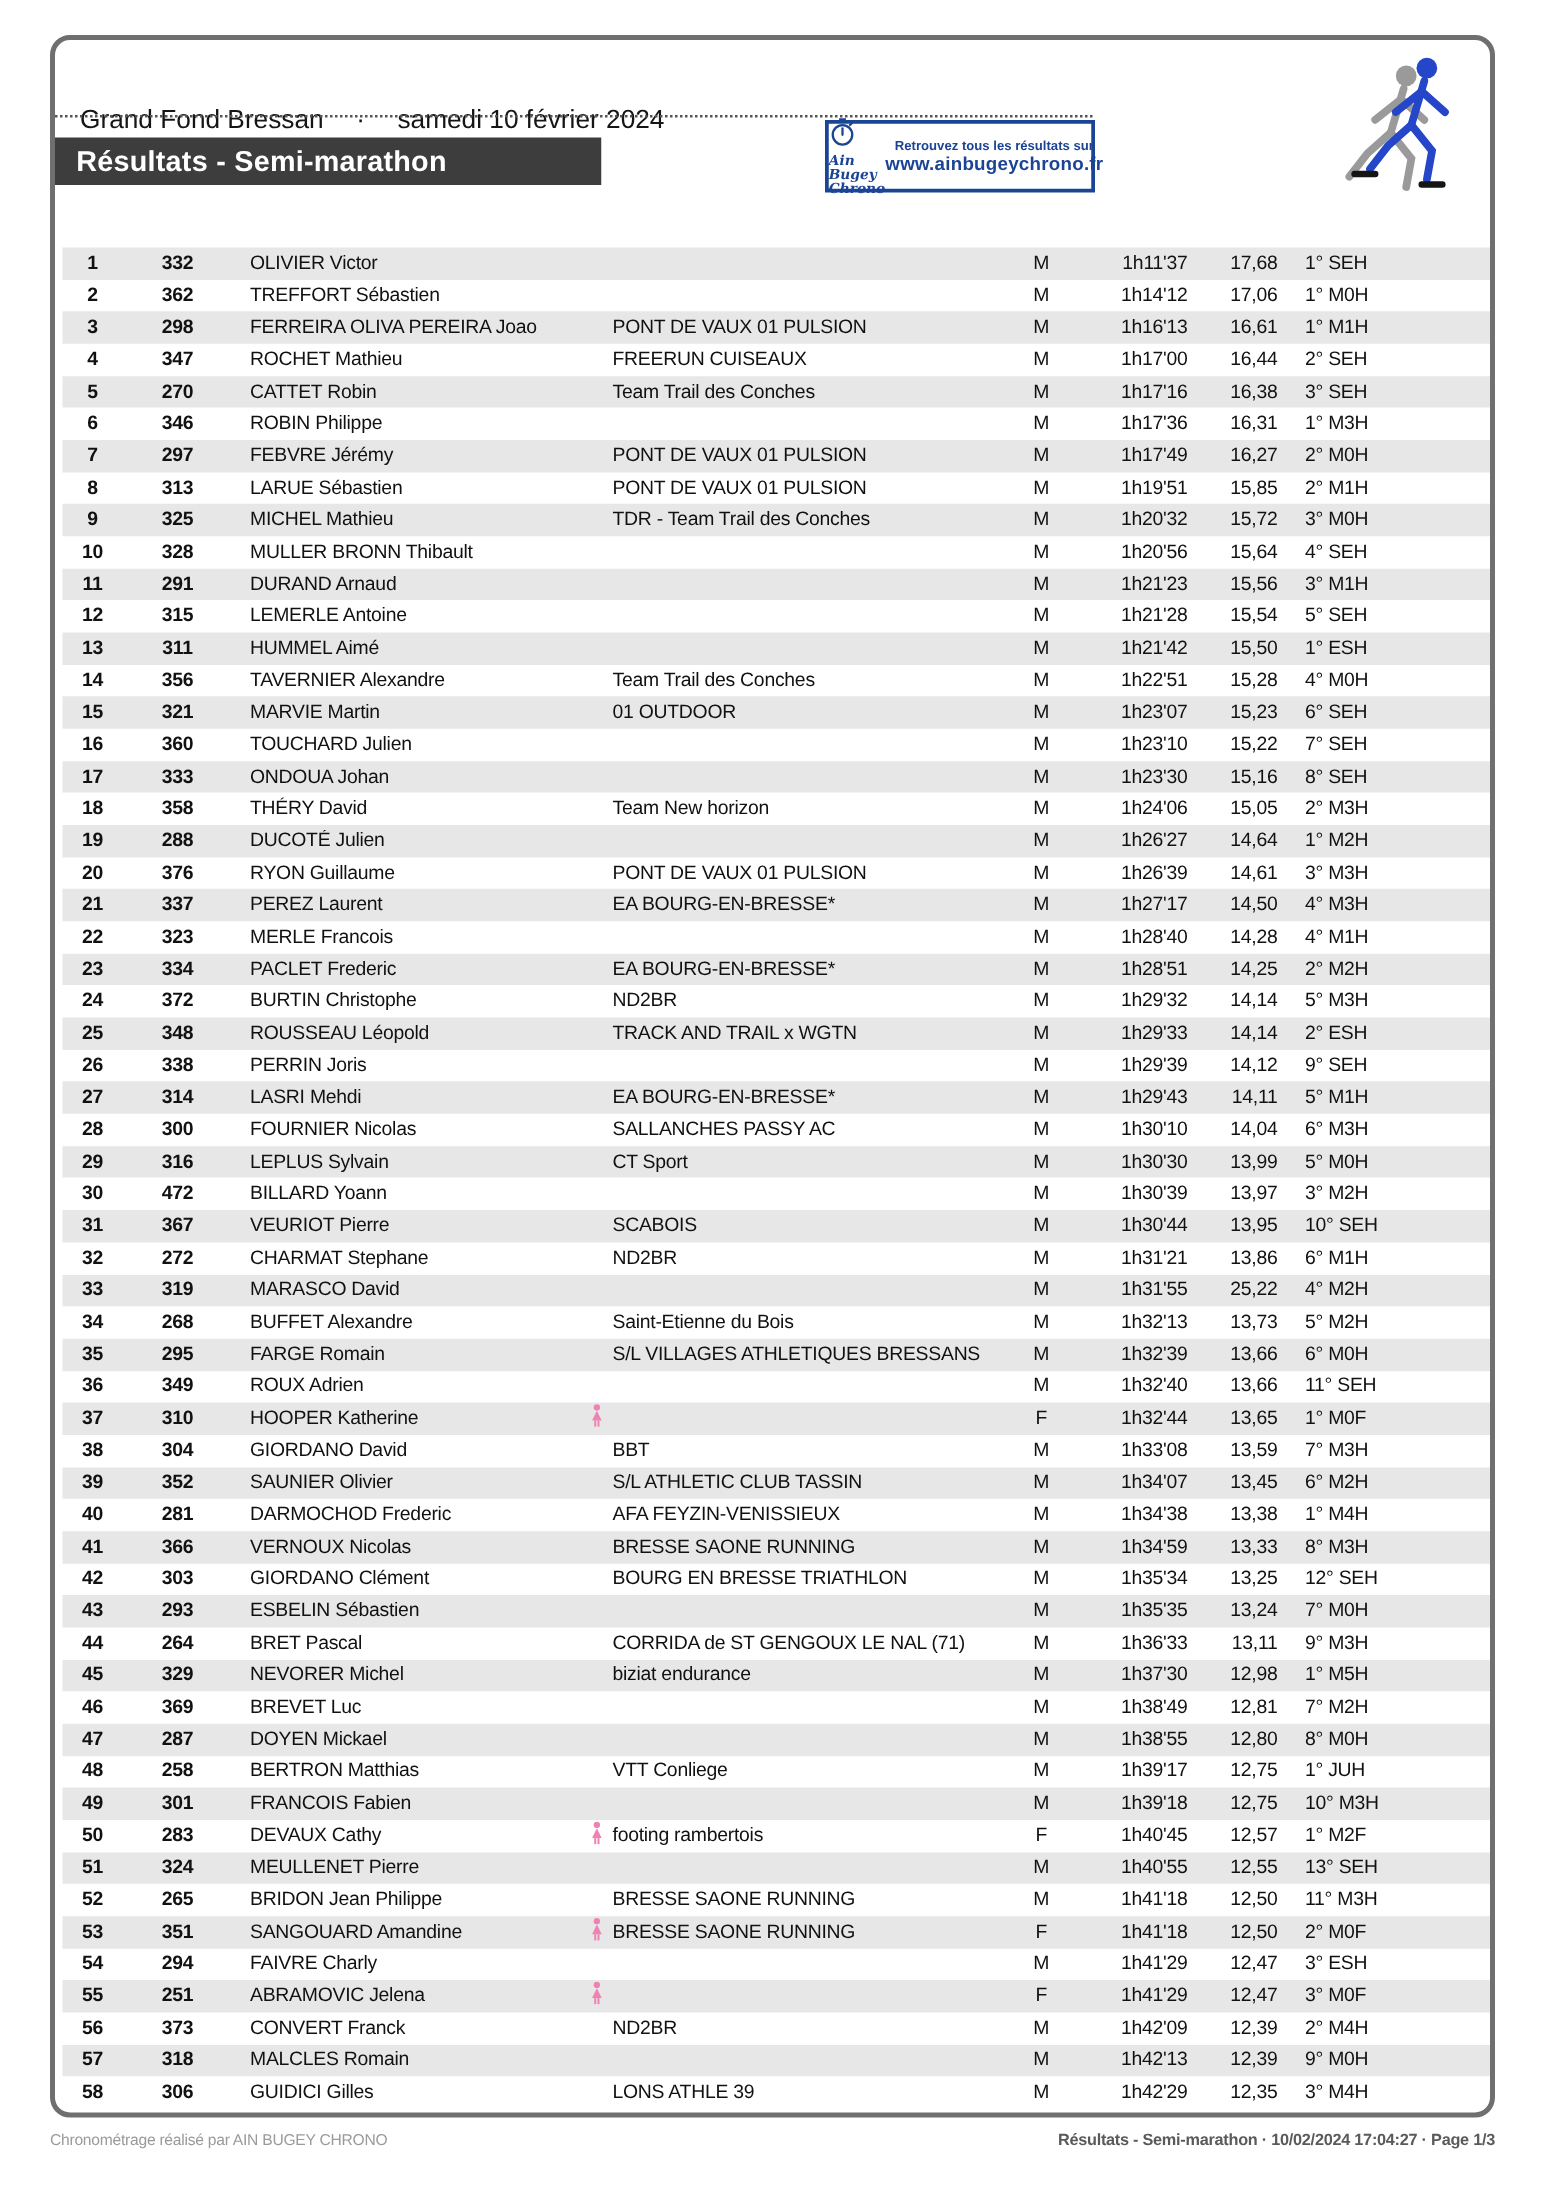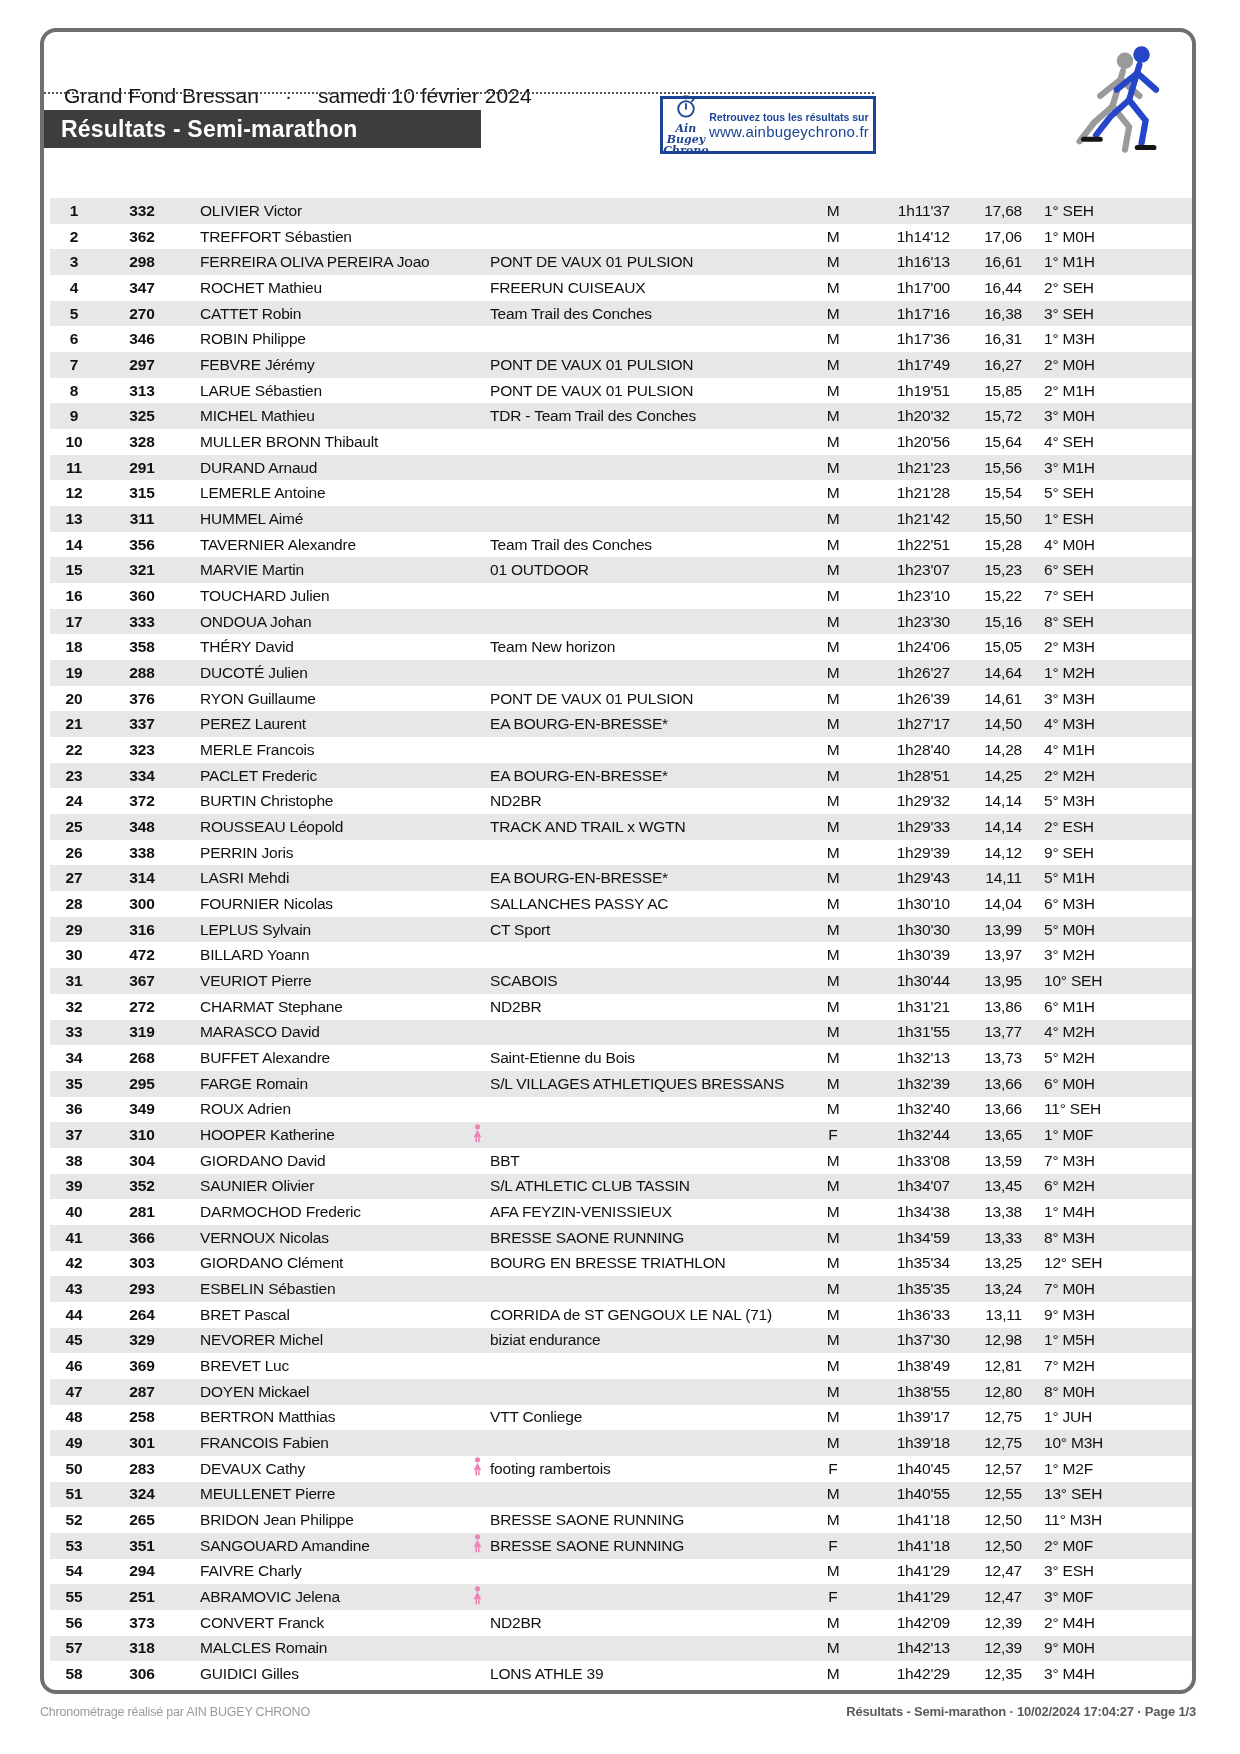--- a/index.html
+++ b/index.html
@@ -30,25 +30,25 @@
     position:absolute;left:-1px;top:78px;width:438px;height:38px;background:#3d3d3d;
     color:#fff;font-weight:bold;font-size:23px;line-height:38px;padding-left:18px;
     box-sizing:border-box;letter-spacing:0.2px;
   }
   
   .badge{
     position:absolute;left:616px;top:64px;width:216px;height:58px;
     border:3px solid #1c4494;background:#fff;display:flex;align-items:center;
     box-sizing:border-box;
   }
-  .badge-left{width:84px;text-align:center;color:#1c4494;}
+  .badge-left{width:84px;text-align:left;color:#1c4494;}
   .badge-brand{font-family:"DejaVu Serif","Liberation Serif",serif;font-style:italic;font-weight:bold;font-size:11px;line-height:11px;color:#1c4494;}
   .badge-right{flex:1;text-align:center;color:#1c4494;padding-right:4px;}
   .badge-line1{font-size:10.5px;font-weight:bold;}
-  .badge-line2{font-size:15px;font-weight:normal;letter-spacing:0.2px;}
+  .badge-line2{font-size:15px;font-weight:bold;letter-spacing:0.2px;}
   
   .logo{position:absolute;right:4px;top:2px;width:300px;height:128px;}
   .logo-words{position:absolute;left:8px;top:14px;}
   .logo-word{font-family:"DejaVu Serif","Liberation Serif",serif;font-style:italic;font-weight:bold;color:#151515;font-size:25px;line-height:27px;white-space:nowrap;letter-spacing:2px;}
   .logo-word .cap{color:#2546c8;font-size:31px;}
   .logo-word:nth-child(1){margin-left:28px;}
   .logo-word:nth-child(2){margin-left:14px;}
   .logo-word:nth-child(3){margin-left:0px;}
   .logo-runner{position:absolute;right:2px;top:4px;}
   
@@ -792,21 +792,21 @@
       <svg width="11" height="19" viewBox="0 0 20 34">
         <circle cx="10" cy="5" r="4.6" fill="#ee82b4"></circle>
         <path d="M10 10 L3 24 L17 24 Z" fill="#ee82b4"></path>
         <rect x="6.2" y="24" width="2.9" height="9" fill="#ee82b4"></rect>
         <rect x="10.9" y="24" width="2.9" height="9" fill="#ee82b4"></rect>
       </svg>
     </div>
     <div class="c-club"></div>
     <div class="c-sx">M</div>
     <div class="c-temps">1h31'55</div>
-    <div class="c-moy">13,77</div>
+    <div class="c-moy">25,22</div>
     <div></div>
     <div class="c-cat">4° M2H</div>
   </div>
 
   <div class="trow grid-row">
     <div class="c-pl">34</div>
     <div class="c-dos">268</div>
     <div class="c-name">BUFFET Alexandre</div>
     <div class="c-ficon" style="visibility: hidden;">
       <svg width="11" height="19" viewBox="0 0 20 34">

